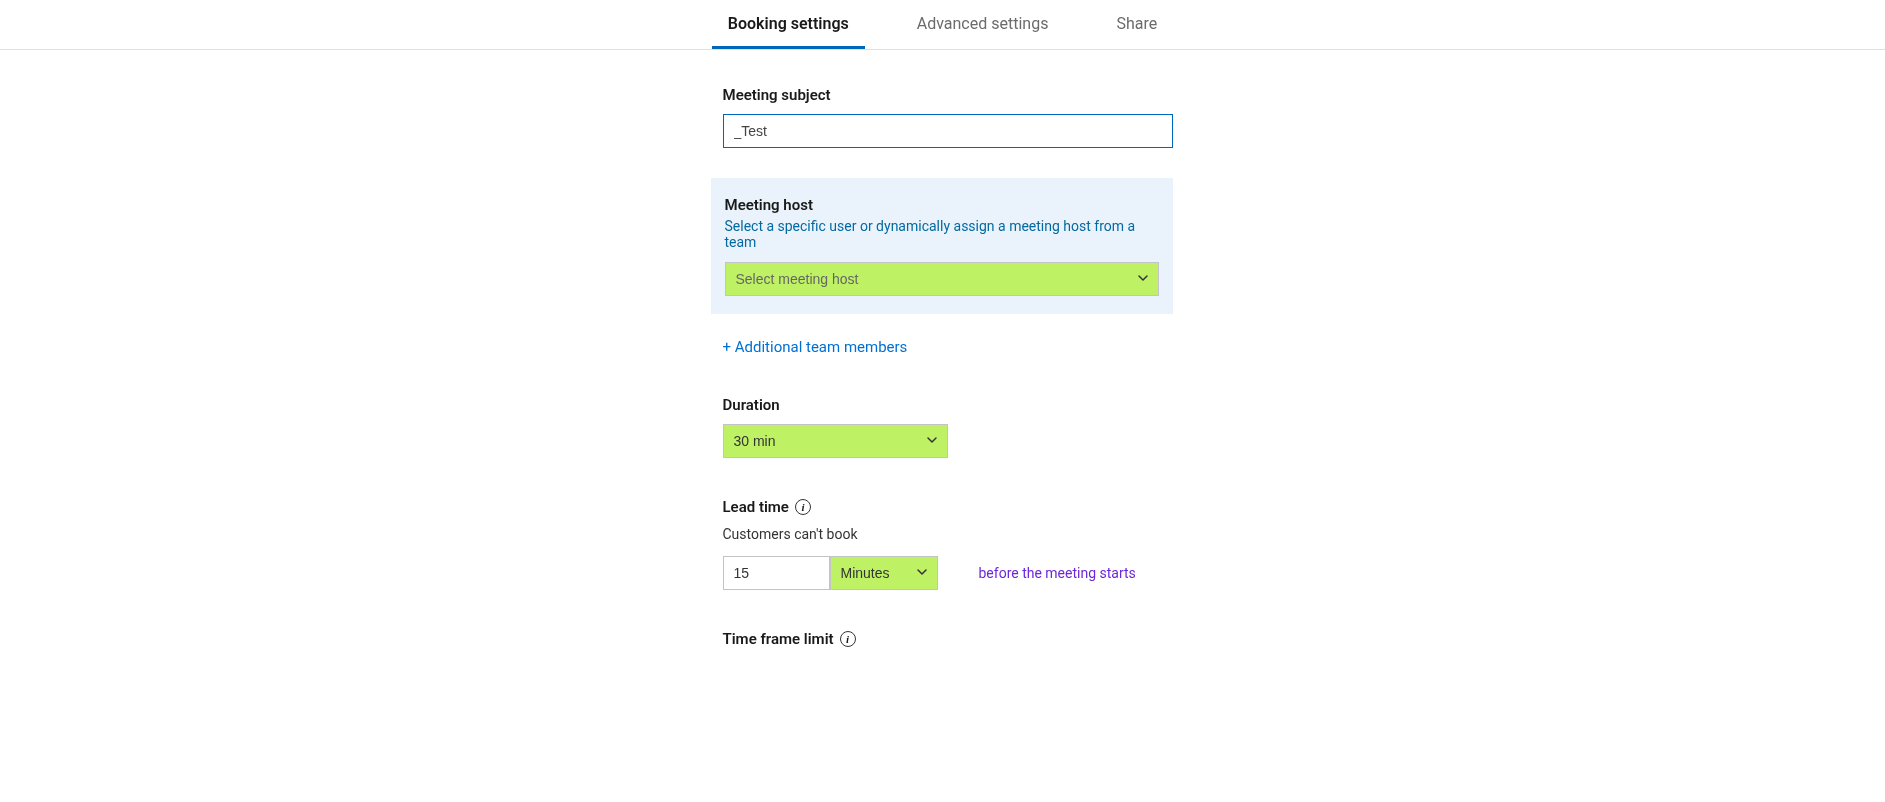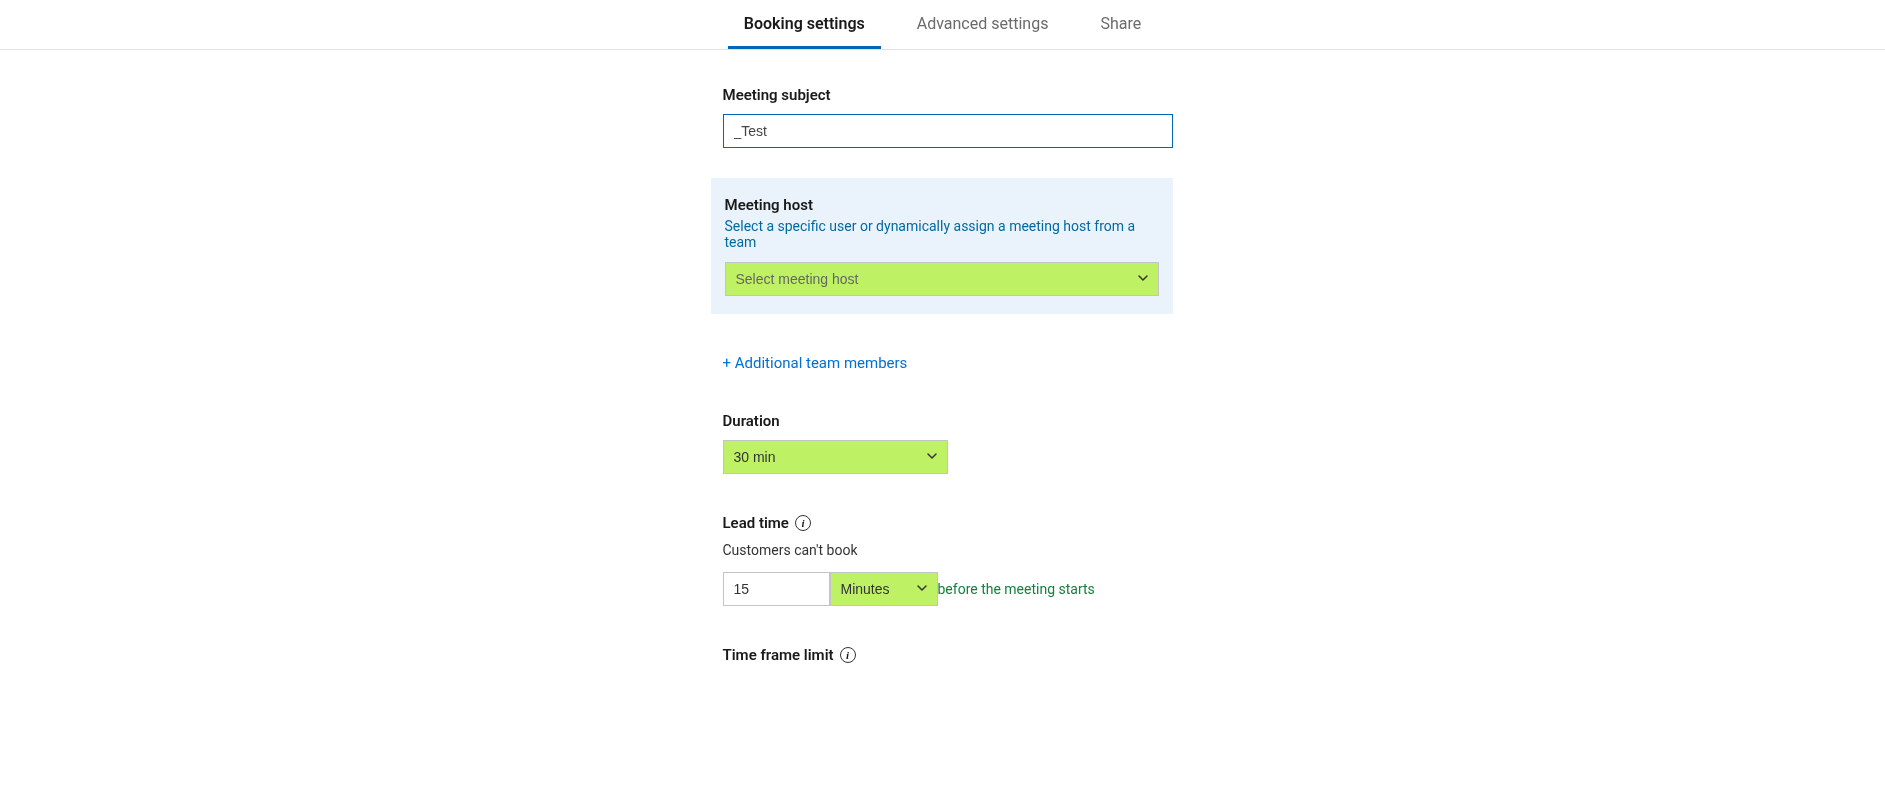--- a/index.html
+++ b/index.html
@@ -10,21 +10,21 @@
     body {
       font-family: -apple-system, BlinkMacSystemFont, "Segoe UI", Roboto, Helvetica, Arial, sans-serif;
       font-size: 14px;
       color: #1a1a1a;
       background: #fff;
     }
     .tabs {
       display: flex;
       justify-content: center;
       border-bottom: 1px solid #e0e0e0;
-      gap: 20px;
+      gap: 36px;
     }
     .tab {
       padding: 14px 16px 13px 16px;
       font-size: 16px;
       color: #6b6b6b;
       cursor: pointer;
       border-bottom: 3px solid transparent;
       font-weight: 400;
     }
     .tab.active {
@@ -102,21 +102,21 @@
       position: absolute;
       right: 10px;
       top: 50%;
       transform: translateY(-50%);
       pointer-events: none;
     }
     .link-action {
       color: #0070d2;
       font-size: 15px;
       cursor: pointer;
-      margin-top: 40px;
+      margin-top: 24px;
       display: inline-block;
     }
     .section {
       margin-top: 40px;
     }
     .sub-text {
       font-size: 14px;
       color: #333;
       margin-bottom: 14px;
     }
@@ -127,21 +127,22 @@
     .num-input {
       width: 107px;
       padding: 8px 10px;
       font-size: 14px;
       border: 1px solid #c4c4c4;
       background: #fff;
       color: #333;
     }
     .trailing-text {
       font-size: 14px;
-      color: #15803d;
+      color: #6d28d9;
+      margin-left: 41px;
     }
     .info-icon {
       display: inline-flex;
       align-items: center;
       justify-content: center;
       width: 16px;
       height: 16px;
       border: 1.3px solid #333;
       border-radius: 50%;
       font-size: 11px;

